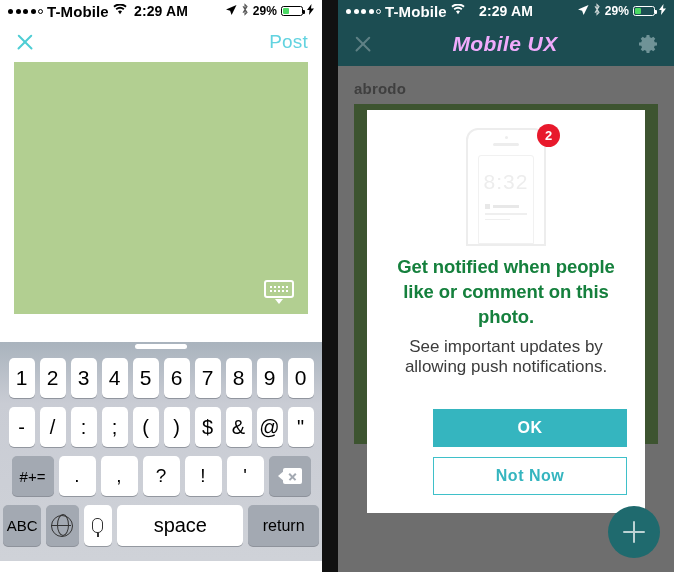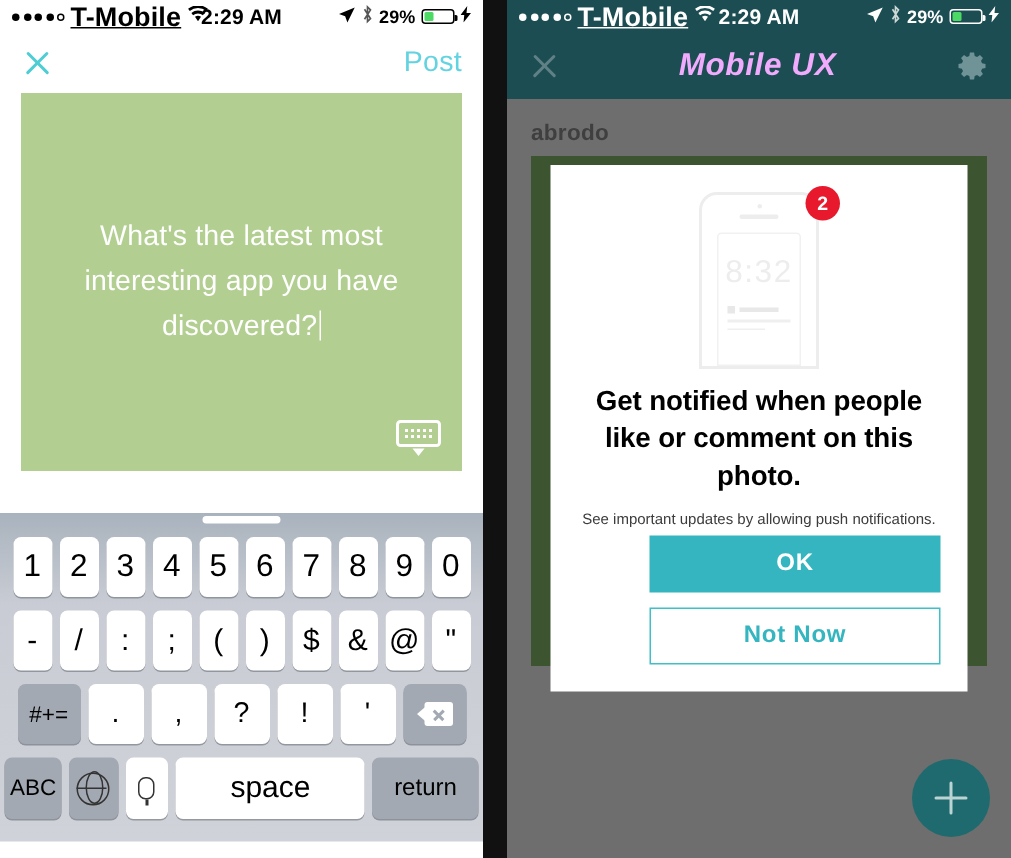--- a/index.html
+++ b/index.html
@@ -23,21 +23,21 @@
   }
   .sb-light{background:#fff;color:#000;}
   .sb-dark{background:#1c4d52;color:#fff;}
   .sb-left{display:flex;align-items:center;gap:4px;}
   .dots{display:flex;align-items:center;gap:2.5px;}
   .dot{width:5px;height:5px;border-radius:50%;}
   .sb-light .dot{background:#000;}
   .sb-light .dot.hollow{background:transparent;border:1px solid #000;width:3px;height:3px;}
   .sb-dark .dot{background:#fff;}
   .sb-dark .dot.hollow{background:transparent;border:1px solid #fff;width:3px;height:3px;}
-  .carrier{font-size:18px;font-weight:bold;text-decoration:underline;}
+  .carrier{font-size:15px;font-weight:bold;}
   .sb-center{position:absolute;left:0;right:0;text-align:center;font-size:14px;font-weight:bold;pointer-events:none;}
   .sb-right{margin-left:auto;display:flex;align-items:center;gap:4px;z-index:2;}
   .battery{
     width:22px;height:10px;border:1px solid currentColor;border-radius:2.5px;
     position:relative;display:inline-block;padding:1px;box-sizing:border-box;
   }
   .battery:after{
     content:"";position:absolute;right:-3px;top:3px;width:2px;height:4px;
     background:currentColor;border-radius:0 1px 1px 0;
   }
@@ -184,25 +184,25 @@
   .notif-ico{width:5px;height:5px;background:#e8e8e8;}
   .notif-title{flex:1;height:3px;background:#e8e8e8;max-width:26px;}
   .notif-line{height:1.5px;background:#efefef;margin-top:4px;}
   .notif-line.short{width:60%;}
   .badge{
     position:absolute;right:-2px;top:-4px;width:23px;height:23px;border-radius:50%;
     background:#e8192c;color:#fff;font-size:13px;font-weight:bold;
     display:flex;align-items:center;justify-content:center;
   }
   .modal-title{
-    text-align:center;font-size:18.5px;font-weight:bold;color:#000000;
+    text-align:center;font-size:18.5px;font-weight:bold;color:#15803d;
     line-height:25px;margin:6px 0 8px;letter-spacing:-.1px;
   }
   .modal-sub{
-    text-align:center;font-size:10px;color:#3c3c3c;line-height:20px;margin-bottom:0;
+    text-align:center;font-size:17px;color:#3c3c3c;line-height:20px;margin-bottom:32px;
   }
   .btn{
     display:flex;align-items:center;justify-content:center;
     height:38px;font-size:16px;font-weight:bold;cursor:pointer;letter-spacing:.5px;
     box-sizing:border-box;
     margin-left:48px;
   }
   .btn-ok{background:#35b5bf;color:#fff;margin-bottom:10px;}
   .btn-not{background:#fff;color:#35b5bf;border:1.5px solid #3fc0c9;}
   .fab{
@@ -262,21 +262,20 @@
       </div>
     </div>
 
     <div class="compose-header">
       <div class="x-close"></div>
       <div class="post-btn">Post</div>
     </div>
 
     <div class="card-wrap">
       <div class="green-card">
-        <div class="card-text"><span>What's the latest most interesting app you have discovered?</span><span class="caret"></span></div>
         <div class="kb-dismiss">
           <div class="body">
             <i class="k"></i>
               <i class="k"></i>
               <i class="k"></i>
               <i class="k"></i>
               <i class="k"></i>
             <i class="k"></i>
               <i class="k"></i>
               <i class="k"></i>

